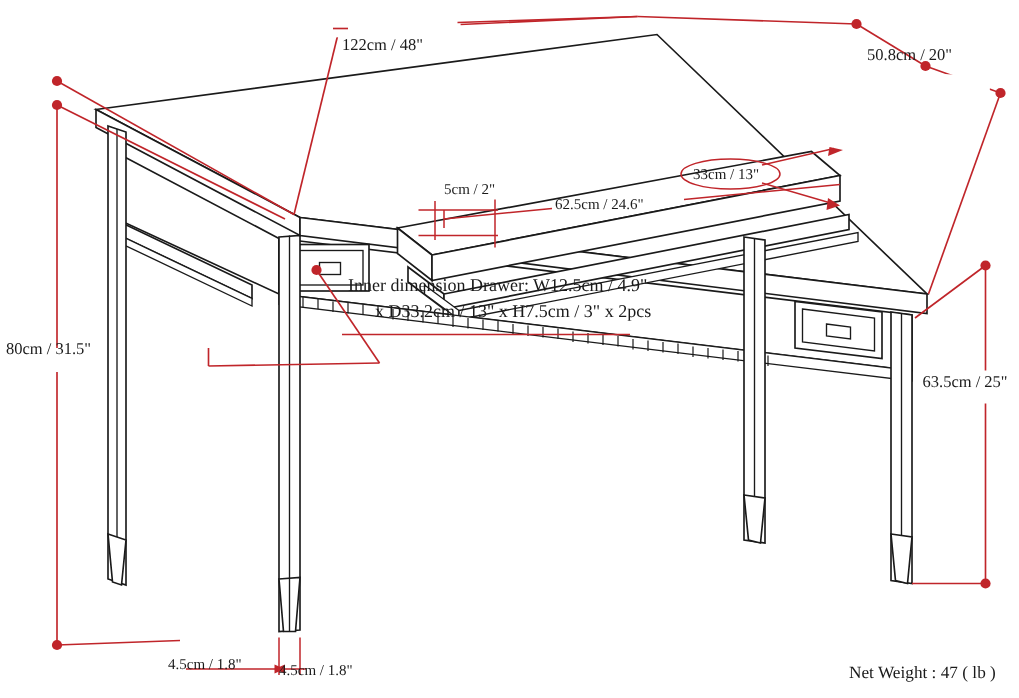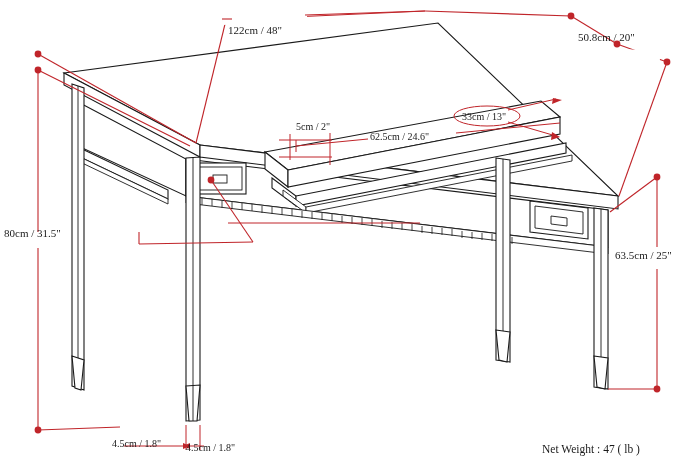--- a/index.html
+++ b/index.html
@@ -283,16 +283,20 @@
   <div class="dimlabel small" style="left:296px; top:120px;">5cm / 2"</div>
 
   <div class="dimlabel small" style="left:370px; top:130px;">62.5cm / 24.6"</div>
 
   <div class="dimlabel small" style="left:462px; top:110px;">33cm / 13"</div>
 
   <div class="dimlabel small" style="left:112px; top:437px;">4.5cm / 1.8"</div>
 
   <div class="dimlabel small" style="left:186px; top:441px;">4.5cm / 1.8"</div>
 
-
-  <div class="weight" style="left:542px; top:443px;">Net Weight : 47 ( lb )</div>
+  <div class="noteblock" style="left:232px; top:182px;">
+    <span>Inner dimension Drawer: W12.5cm / 4.9"</span>
+    <span class="l2">x D33.2cm / 13" x H7.5cm / 3" x 2pcs</span>
+  </div>
+
+  <div class="weight" style="left:566px; top:443px;">Net Weight : 47 ( lb )</div>
 
 </div>
 
 </body></html>

